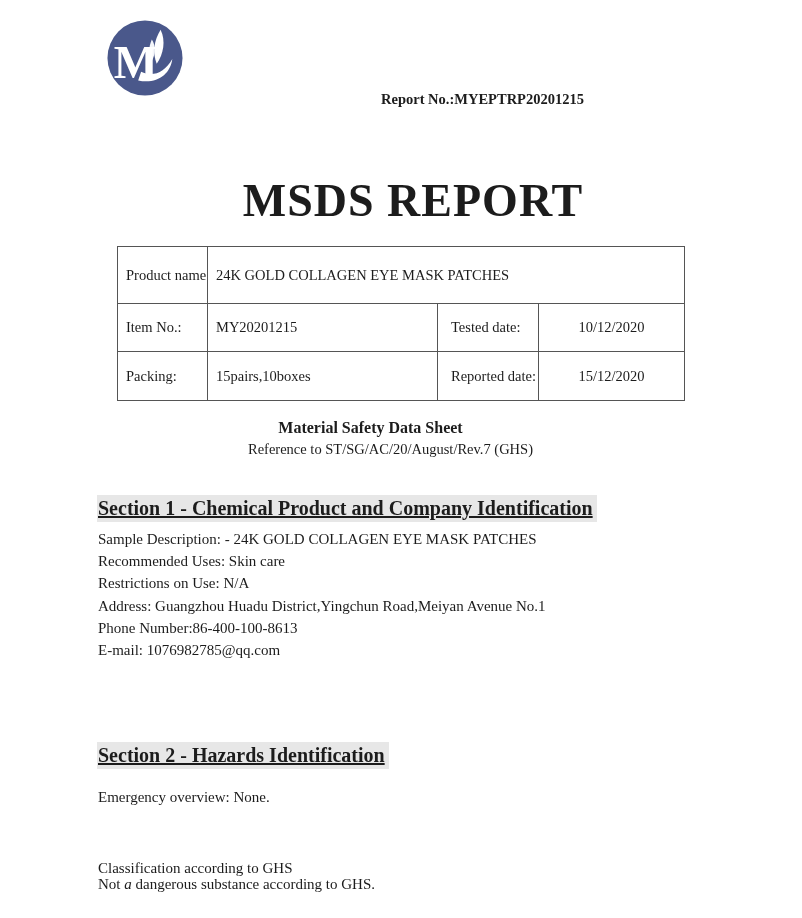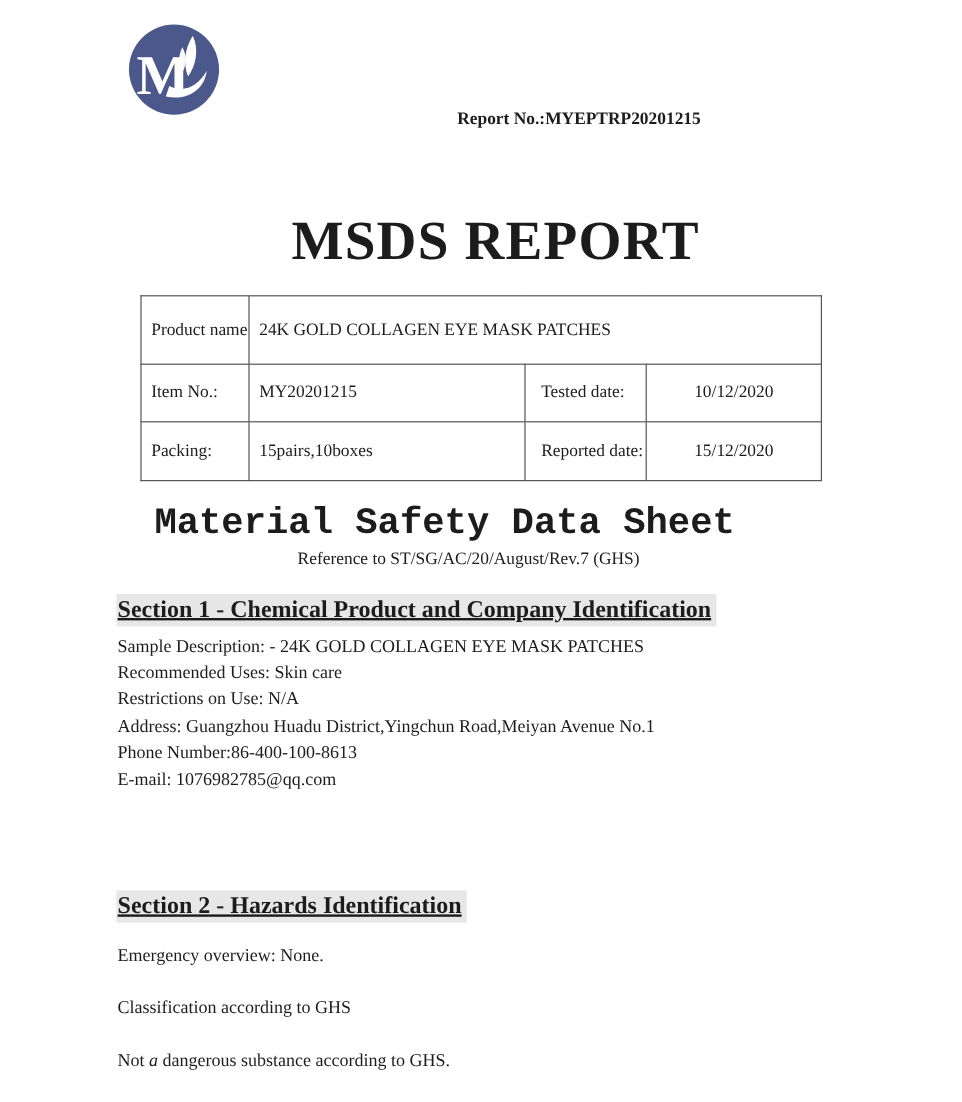--- a/index.html
+++ b/index.html
@@ -44,41 +44,41 @@
   table.info tr.r1 td { height: 56px; }
   table.info tr.r2 td { height: 47px; font-family: Liberation Serif, serif; }
   table.info tr.r3 td { height: 48px; }
   td.c-label3 { padding-left: 13px !important; }
   td.c-date { text-align: center; padding-left: 0 !important; }
   col.c1 { width: 90px; } col.c2 { width: 230px; }
   col.c3 { width: 101px; } col.c4 { width: 146px; }
 
   
   .sheet-block { position: absolute; left: 98px; top: 419px; width: 545px; text-align: center; }
-  .sheet-heading { font-size: 31px; font-weight: bold; white-space: nowrap; font-family: Liberation Mono, monospace; }
+  .sheet-heading { font-size: 16px; font-weight: bold; white-space: nowrap; }
   .sheet-ref { font-size: 14.5px; margin-top: 4px; margin-left: 40px; white-space: nowrap; }
 
   
   .section-heading { position: absolute; left: 97px; white-space: nowrap; }
   .section-heading .hl {
     background: #e7e7e7;
     font-size: 20px; font-weight: bold;
     padding: 2px 4px 3px 1px;
     text-decoration: underline;
   }
   .sec1 { top: 497px; }
   .sec2 { top: 744px; }
 
   
   .body-lines { position: absolute; left: 98px; top: 528px; font-size: 15px; }
   .body-lines .line { height: 22.2px; line-height: 22.2px; white-space: nowrap; }
 
   .s2-line { position: absolute; left: 98px; font-size: 15px; white-space: nowrap; }
   .s2-a { top: 789px; }
-  .s2-b { top: 832px; }
+  .s2-b { top: 860px; }
   .s2-c { top: 876px; }
   .it { font-style: italic; }
 </style>
 </head>
 <body>
 
 <div class="page">
 
   <div class="logo">
     <svg width="78" height="78" viewBox="0 0 80 80">

